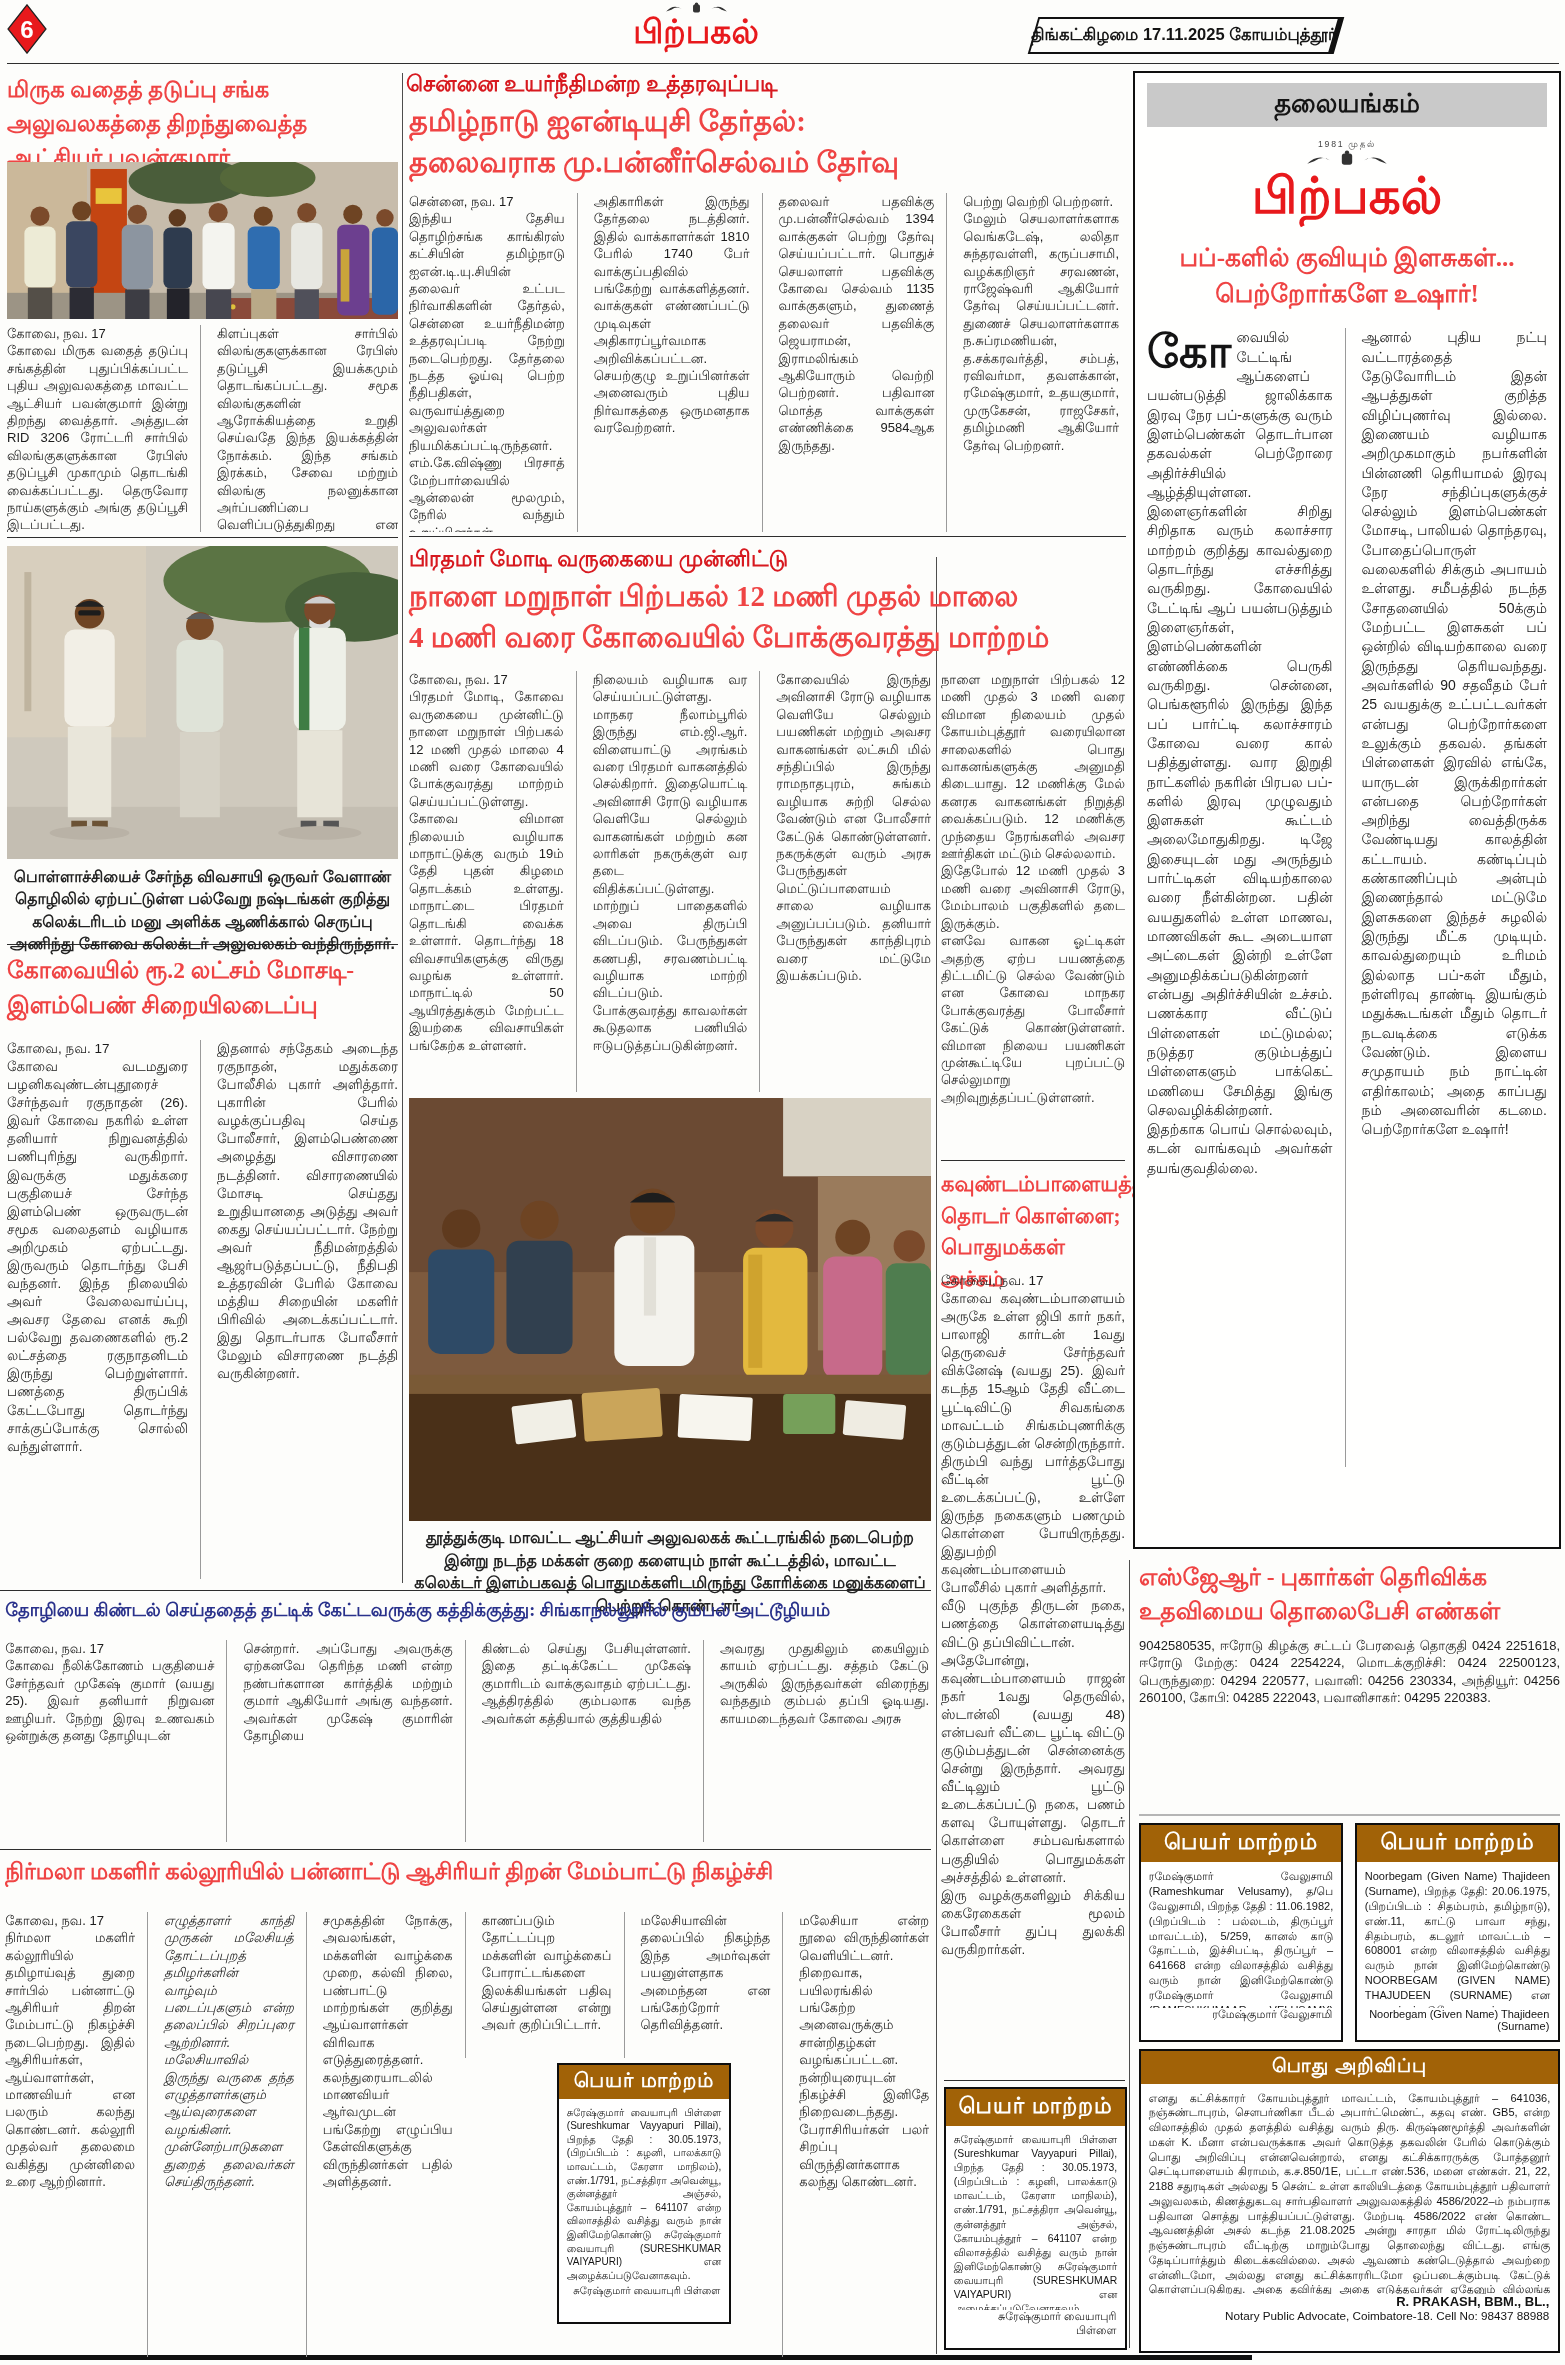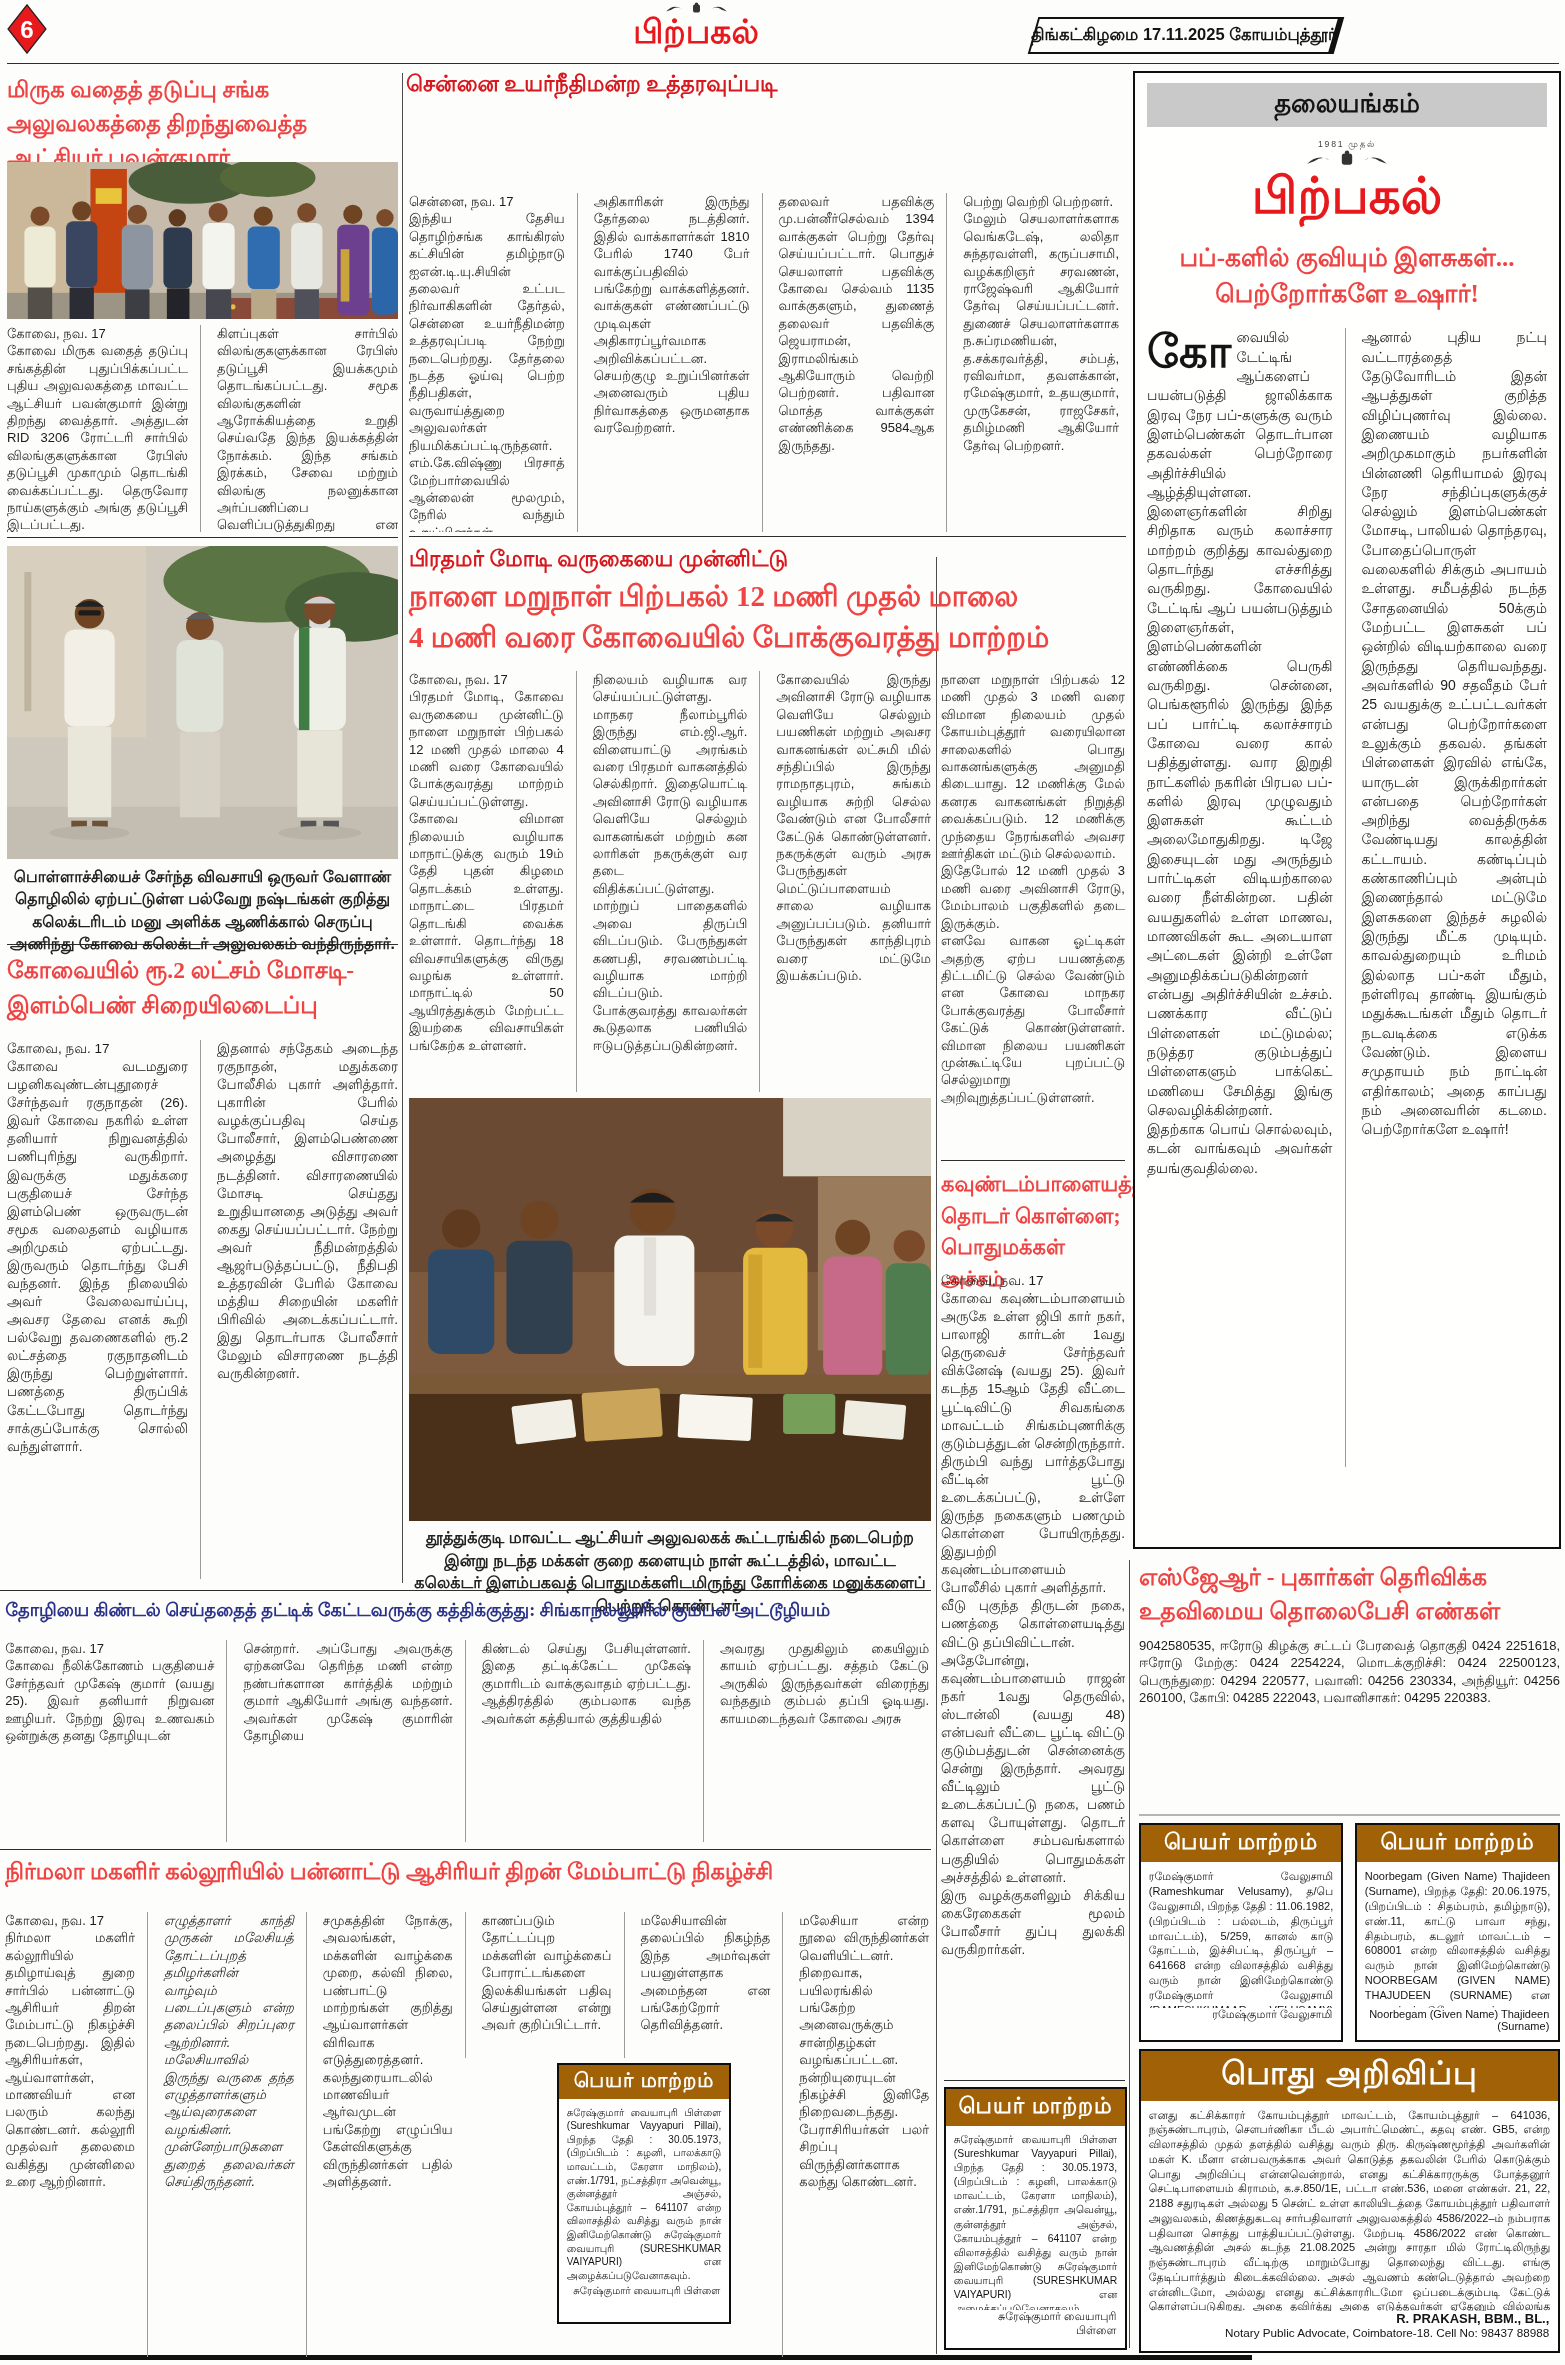--- a/index.html
+++ b/index.html
@@ -185,20 +185,22 @@
 
   <div class="abs hl pre" style="left:7px;top:953px;width:393px;font-size:23.5px;line-height:1.5;">கோவையில் ரூ.2 லட்சம் மோசடி-
 இளம்பெண் சிறையிலடைப்பு</div>
   <div class="abs cols clip" style="left:7px;top:1040px;width:391px;height:539px;">
     <div class="col bodytxt jus pre clip" style="font-size:13.5px;">கோவை, நவ. 17
 கோவை வடமதுரை பழனிகவுண்டன்புதூரைச் சேர்ந்தவர் ரகுநாதன் (26). இவர் கோவை நகரில் உள்ள தனியார் நிறுவனத்தில் பணிபுரிந்து வருகிறார். இவருக்கு மதுக்கரை பகுதியைச் சேர்ந்த இளம்பெண் ஒருவருடன் சமூக வலைதளம் வழியாக அறிமுகம் ஏற்பட்டது. இருவரும் தொடர்ந்து பேசி வந்தனர். இந்த நிலையில் அவர் வேலைவாய்ப்பு, அவசர தேவை எனக் கூறி பல்வேறு தவணைகளில் ரூ.2 லட்சத்தை ரகுநாதனிடம் இருந்து பெற்றுள்ளார். பணத்தை திருப்பிக் கேட்டபோது தொடர்ந்து சாக்குப்போக்கு சொல்லி வந்துள்ளார்.</div>
     <div class="col bodytxt jus pre clip" style="font-size:13.5px;">இதனால் சந்தேகம் அடைந்த ரகுநாதன், மதுக்கரை போலீசில் புகார் அளித்தார். புகாரின் பேரில் வழக்குப்பதிவு செய்த போலீசார், இளம்பெண்ணை அழைத்து விசாரணை நடத்தினர். விசாரணையில் மோசடி செய்தது உறுதியானதை அடுத்து அவர் கைது செய்யப்பட்டார். நேற்று அவர் நீதிமன்றத்தில் ஆஜர்படுத்தப்பட்டு, நீதிபதி உத்தரவின் பேரில் கோவை மத்திய சிறையின் மகளிர் பிரிவில் அடைக்கப்பட்டார். இது தொடர்பாக போலீசார் மேலும் விசாரணை நடத்தி வருகின்றனர்.</div>
   </div>
 
   <div class="abs kicker" style="left:406px;top:71px;width:713px;font-size:22px;">சென்னை உயர்நீதிமன்ற உத்தரவுப்படி</div>
+  <div class="abs hl pre" style="left:409px;top:101px;width:713px;font-size:29px;line-height:1.42;">தமிழ்நாடு ஐஎன்டியுசி தேர்தல்:
+தலைவராக மு.பன்னீர்செல்வம் தேர்வு</div>
   <div class="abs cols clip" style="left:409px;top:193px;width:710px;height:339px;">
     <div class="col bodytxt jus pre clip">சென்னை, நவ. 17
 இந்திய தேசிய தொழிற்சங்க காங்கிரஸ் கட்சியின் தமிழ்நாடு ஐஎன்.டி.யு.சியின் தலைவர் உட்பட நிர்வாகிகளின் தேர்தல், சென்னை உயர்நீதிமன்ற உத்தரவுப்படி நேற்று நடைபெற்றது. தேர்தலை நடத்த ஓய்வு பெற்ற நீதிபதிகள், வருவாய்த்துறை அலுவலர்கள் நியமிக்கப்பட்டிருந்தனர். எம்.கே.விஷ்ணு பிரசாத் மேற்பார்வையில் ஆன்லைன் மூலமும், நேரில் வந்தும் உறுப்பினர்கள் வாக்களித்தனர்.</div>
     <div class="col bodytxt jus pre clip">அதிகாரிகள் இருந்து தேர்தலை நடத்தினர். இதில் வாக்காளர்கள் 1810 பேரில் 1740 பேர் வாக்குப்பதிவில் பங்கேற்று வாக்களித்தனர். வாக்குகள் எண்ணப்பட்டு முடிவுகள் அதிகாரப்பூர்வமாக அறிவிக்கப்பட்டன. செயற்குழு உறுப்பினர்கள் அனைவரும் புதிய நிர்வாகத்தை ஒருமனதாக வரவேற்றனர்.</div>
     <div class="col bodytxt jus pre clip">தலைவர் பதவிக்கு மு.பன்னீர்செல்வம் 1394 வாக்குகள் பெற்று தேர்வு செய்யப்பட்டார். பொதுச் செயலாளர் பதவிக்கு கோவை செல்வம் 1135 வாக்குகளும், துணைத் தலைவர் பதவிக்கு ஜெயராமன், இராமலிங்கம் ஆகியோரும் வெற்றி பெற்றனர். பதிவான மொத்த வாக்குகள் எண்ணிக்கை 9584ஆக இருந்தது.</div>
     <div class="col bodytxt jus pre clip">பெற்று வெற்றி பெற்றனர்.
 மேலும் செயலாளர்களாக வெங்கடேஷ், லலிதா சுந்தரவள்ளி, கருப்பசாமி, வழக்கறிஞர் சரவணன், ராஜேஷ்வரி ஆகியோர் தேர்வு செய்யப்பட்டனர். துணைச் செயலாளர்களாக ந.சுப்ரமணியன், த.சக்கரவர்த்தி, சம்பத், ரவிவர்மா, தவளக்கான், ரமேஷ்குமார், உதயகுமார், முருகேசன், ராஜசேகர், தமிழ்மணி ஆகியோர் தேர்வு பெற்றனர்.</div>
   </div>
 
   <div class="abs kicker" style="left:409px;top:546px;width:717px;font-size:22px;">பிரதமர் மோடி வருகையை முன்னிட்டு</div>
@@ -306,21 +308,21 @@
     <div class="bb-body jus clip" style="height:146px;">ரமேஷ்குமார் வேலுசாமி (Rameshkumar Velusamy), த/பெ வேலுசாமி, பிறந்த தேதி : 11.06.1982, (பிறப்பிடம் : பல்லடம், திருப்பூர் மாவட்டம்), 5/259, கானல் காடு தோட்டம், இச்சிபட்டி, திருப்பூர் – 641668 என்ற விலாசத்தில் வசித்து வரும் நான் இனிமேற்கொண்டு ரமேஷ்குமார் வேலுசாமி (RAMESHKUMAAR VELUSAMY) என அழைக்கப்படுவேனாகவும்.</div>
     <div class="bb-sig">ரமேஷ்குமார் வேலுசாமி</div>
   </div>
   <div class="abs blackbox" style="left:1355px;top:1823px;width:205px;height:219px;">
     <div class="bb-head">பெயர் மாற்றம்</div>
     <div class="bb-body jus clip" style="height:146px;">Noorbegam (Given Name) Thajideen (Surname), பிறந்த தேதி: 20.06.1975, (பிறப்பிடம் : சிதம்பரம், தமிழ்நாடு), எண்.11, காட்டு பாவா சந்து, சிதம்பரம், கடலூர் மாவட்டம் – 608001 என்ற விலாசத்தில் வசித்து வரும் நான் இனிமேற்கொண்டு NOORBEGAM (GIVEN NAME) THAJUDEEN (SURNAME) என அழைக்கப்படுவேனாகவும்.</div>
     <div class="bb-sig">Noorbegam (Given Name) Thajideen (Surname)</div>
   </div>
 
   <div class="abs blackbox" style="left:1139px;top:2049px;width:421px;height:304px;">
-    <div class="bb-head" style="font-size:32px;">பொது அறிவிப்பு</div>
+    <div class="bb-head" style="font-size:19px;">பொது அறிவிப்பு</div>
     <div class="bb-body jus clip" style="height:210px;font-size:11px;line-height:1.34;">எனது கட்சிக்காரர் கோயம்புத்தூர் மாவட்டம், கோயம்புத்தூர் – 641036, நஞ்சுண்டாபுரம், செளபர்ணிகா பீடல் அபார்ட்மெண்ட், கதவு எண். GB5, என்ற விலாசத்தில் முதல் தளத்தில் வசித்து வரும் திரு. கிருஷ்ணமூர்த்தி அவர்களின் மகள் K. மீனா என்பவருக்காக அவர் கொடுத்த தகவலின் பேரில் கொடுக்கும் பொது அறிவிப்பு என்னவென்றால், எனது கட்சிக்காரருக்கு போத்தனூர் செட்டிபாளையம் கிராமம், க.ச.850/1E, பட்டா எண்.536, மனை எண்கள். 21, 22, 2188 சதுரடிகள் அல்லது 5 சென்ட் உள்ள காலியிடத்தை கோயம்புத்தூர் பதிவாளர் அலுவலகம், கிணத்துகடவு சார்பதிவாளர் அலுவலகத்தில் 4586/2022–ம் நம்பராக பதிவான சொத்து பாத்தியப்பட்டுள்ளது. மேற்படி 4586/2022 எண் கொண்ட ஆவணத்தின் அசல் கடந்த 21.08.2025 அன்று சாரதா மில் ரோட்டிலிருந்து நஞ்சுண்டாபுரம் வீட்டிற்கு மாறும்போது தொலைந்து விட்டது. எங்கு தேடிப்பார்த்தும் கிடைக்கவில்லை. அசல் ஆவணம் கண்டெடுத்தால் அவற்றை என்னிடமோ, அல்லது எனது கட்சிக்காரரிடமோ ஒப்படைக்கும்படி கேட்டுக் கொள்ளப்படுகிறது. அதை தவிர்த்து அதை எடுத்தவர்கள் ஏதேனும் வில்லங்க விவகாரத்திற்கு உட்படுத்தினால் அது என் கட்சிகாரரையோ அல்லது அவரது சொத்தையோ, எந்தவிதத்திலும் கட்டுப்படுத்தாது என்று இந்த அறிவிப்பின் மூலம் தெரிவிக்கப்படுகிறது.</div>
     <div class="bb-sig" style="font-weight:bold;font-size:13px;padding-bottom:0;">R. PRAKASH, BBM., BL.,</div>
     <div class="bb-sig" style="font-size:11.7px;">Notary Public Advocate, Coimbatore-18. Cell No: 98437 88988</div>
   </div>
 
   <div class="abs hl nowrapclip" style="left:5.2px;top:1600px;width:924px;font-size:18px;color:#29318b;">தோழியை கிண்டல் செய்ததைத் தட்டிக் கேட்டவருக்கு கத்திக்குத்து: சிங்காநல்லூரில் கும்பல் அட்டூழியம்</div>
   <div class="abs cols clip" style="left:5.2px;top:1640px;width:924px;height:202px;">
     <div class="col bodytxt jus pre clip">கோவை, நவ. 17
 கோவை நீலிக்கோணம் பகுதியைச் சேர்ந்தவர் முகேஷ் குமார் (வயது 25). இவர் தனியார் நிறுவன ஊழியர். நேற்று இரவு உணவகம் ஒன்றுக்கு தனது தோழியுடன்</div>
     <div class="col bodytxt jus pre clip">சென்றார். அப்போது அவருக்கு ஏற்கனவே தெரிந்த மணி என்ற நண்பர்களான கார்த்திக் மற்றும் குமார் ஆகியோர் அங்கு வந்தனர். அவர்கள் முகேஷ் குமாரின் தோழியை</div>

